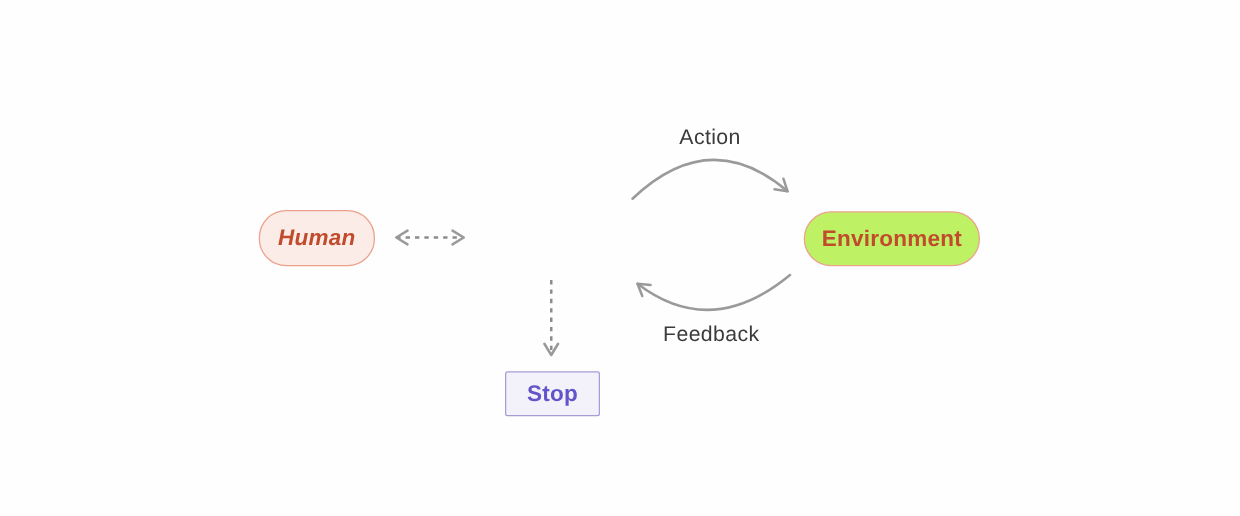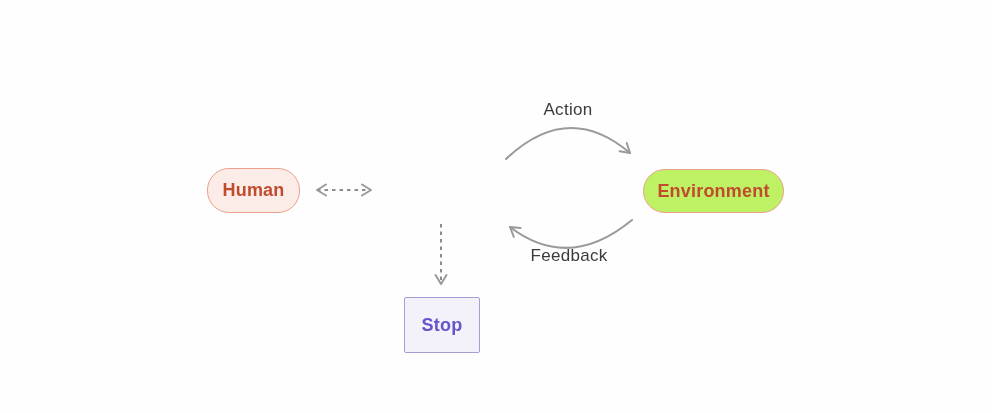--- a/index.html
+++ b/index.html
@@ -32,53 +32,54 @@
     font-weight: 700;
     font-size: 18px;
     letter-spacing: 0.2px;
   }
   .node-human {
     left: 207px; top: 168px; width: 93px; height: 45px;
     background: #fbece8;
     border: 1.5px solid #eba18b;
     border-radius: 22px;
     color: #c14b2d;
+    font-style: italic;
   }
   .node-llm-call {
     left: 388px; top: 167px; width: 106px; height: 45px;
     background: #eff4e9;
     border: 1.5px solid #adc98d;
     border-radius: 3px;
     color: #53802d;
   }
   .node-environment {
     left: 643px; top: 169px; width: 141px; height: 44px;
     background: #bef264;
     border: 1.5px solid #eba18b;
     border-radius: 22px;
     color: #c14b2d;
   }
   .node-stop {
-    left: 404px; top: 297px; width: 76px; height: 56px;
+    left: 404px; top: 297px; width: 76px; height: 36px;
     background: #f3f2fb;
     border: 1.5px solid #a79dd6;
     border-radius: 2px;
     color: #6355c9;
   }
   .edge-label {
     position: absolute;
     transform: translate(-50%, -50%);
     color: #3b3b3b;
     font-size: 17px;
     font-weight: 500;
     letter-spacing: 0.3px;
     white-space: nowrap;
   }
   .label-action   { left: 568px; top: 110px; text-align: center; }
-  .label-feedback { left: 569px; top: 256px; }
+  .label-feedback { left: 569px; top: 268px; }
 </style>
 </head>
 <body>
 
 <div class="canvas">
 
   <svg class="arrow-layer" width="992" height="413" viewBox="0 0 992 413" xmlns="http://www.w3.org/2000/svg">
     <defs>
       <marker id="chev" markerUnits="userSpaceOnUse" markerWidth="18" markerHeight="18" viewBox="0 0 18 18" refX="13" refY="8" orient="auto-start-reverse">
         <path d="M4 2.5 L13 8 L4 13.5" fill="none" stroke="#9a9a9a" stroke-width="2" stroke-linecap="round" stroke-linejoin="round"></path>

